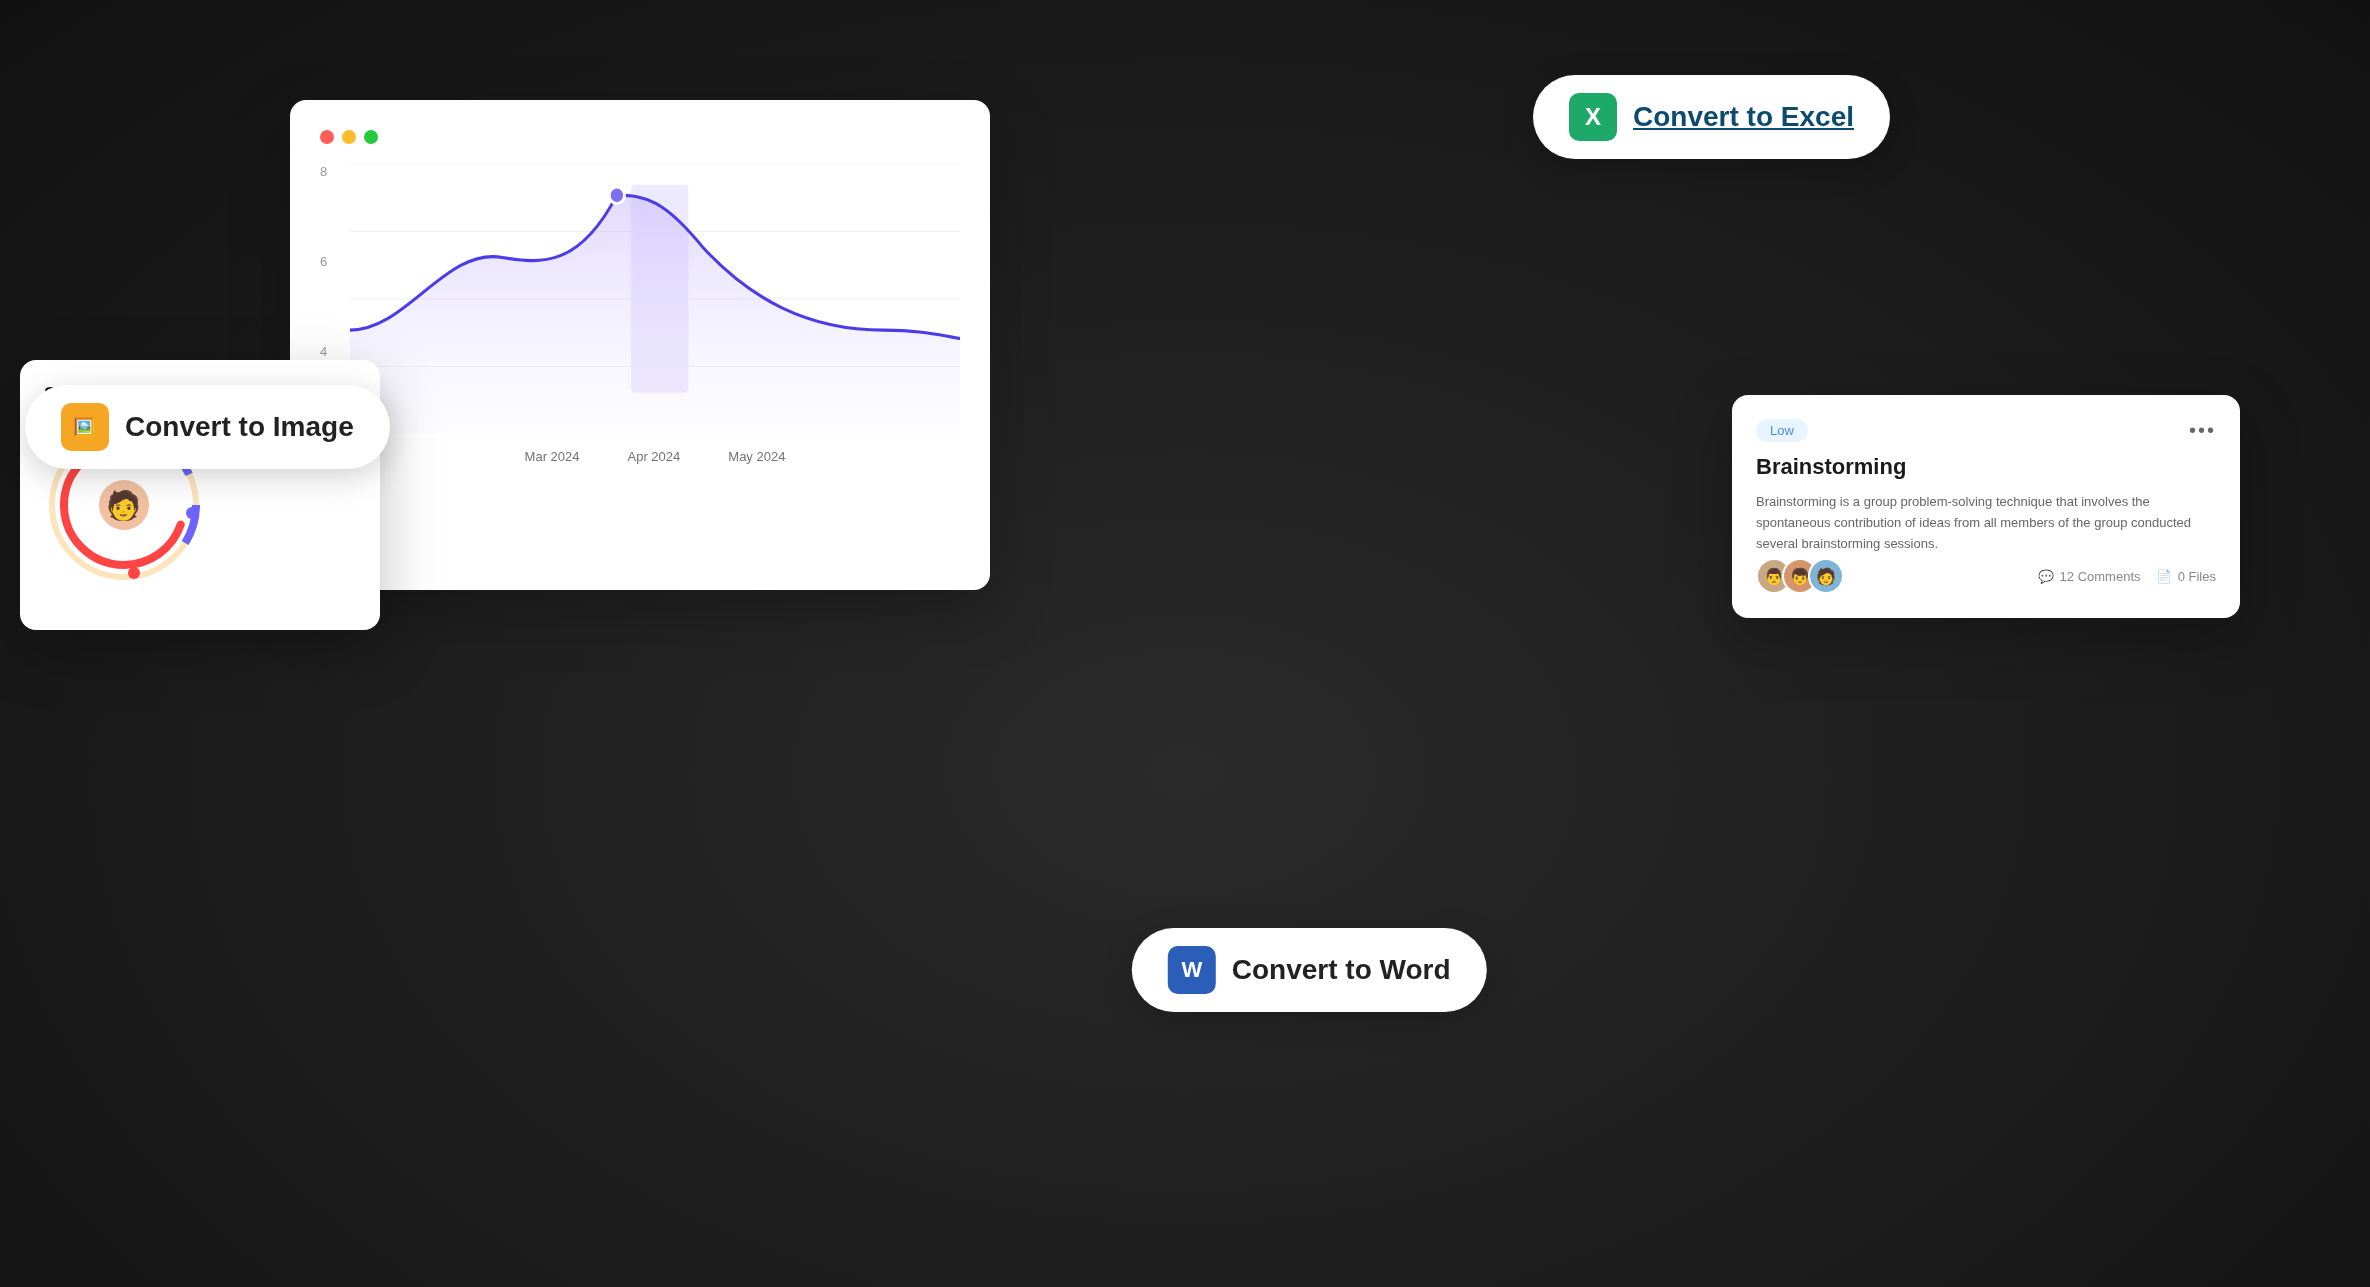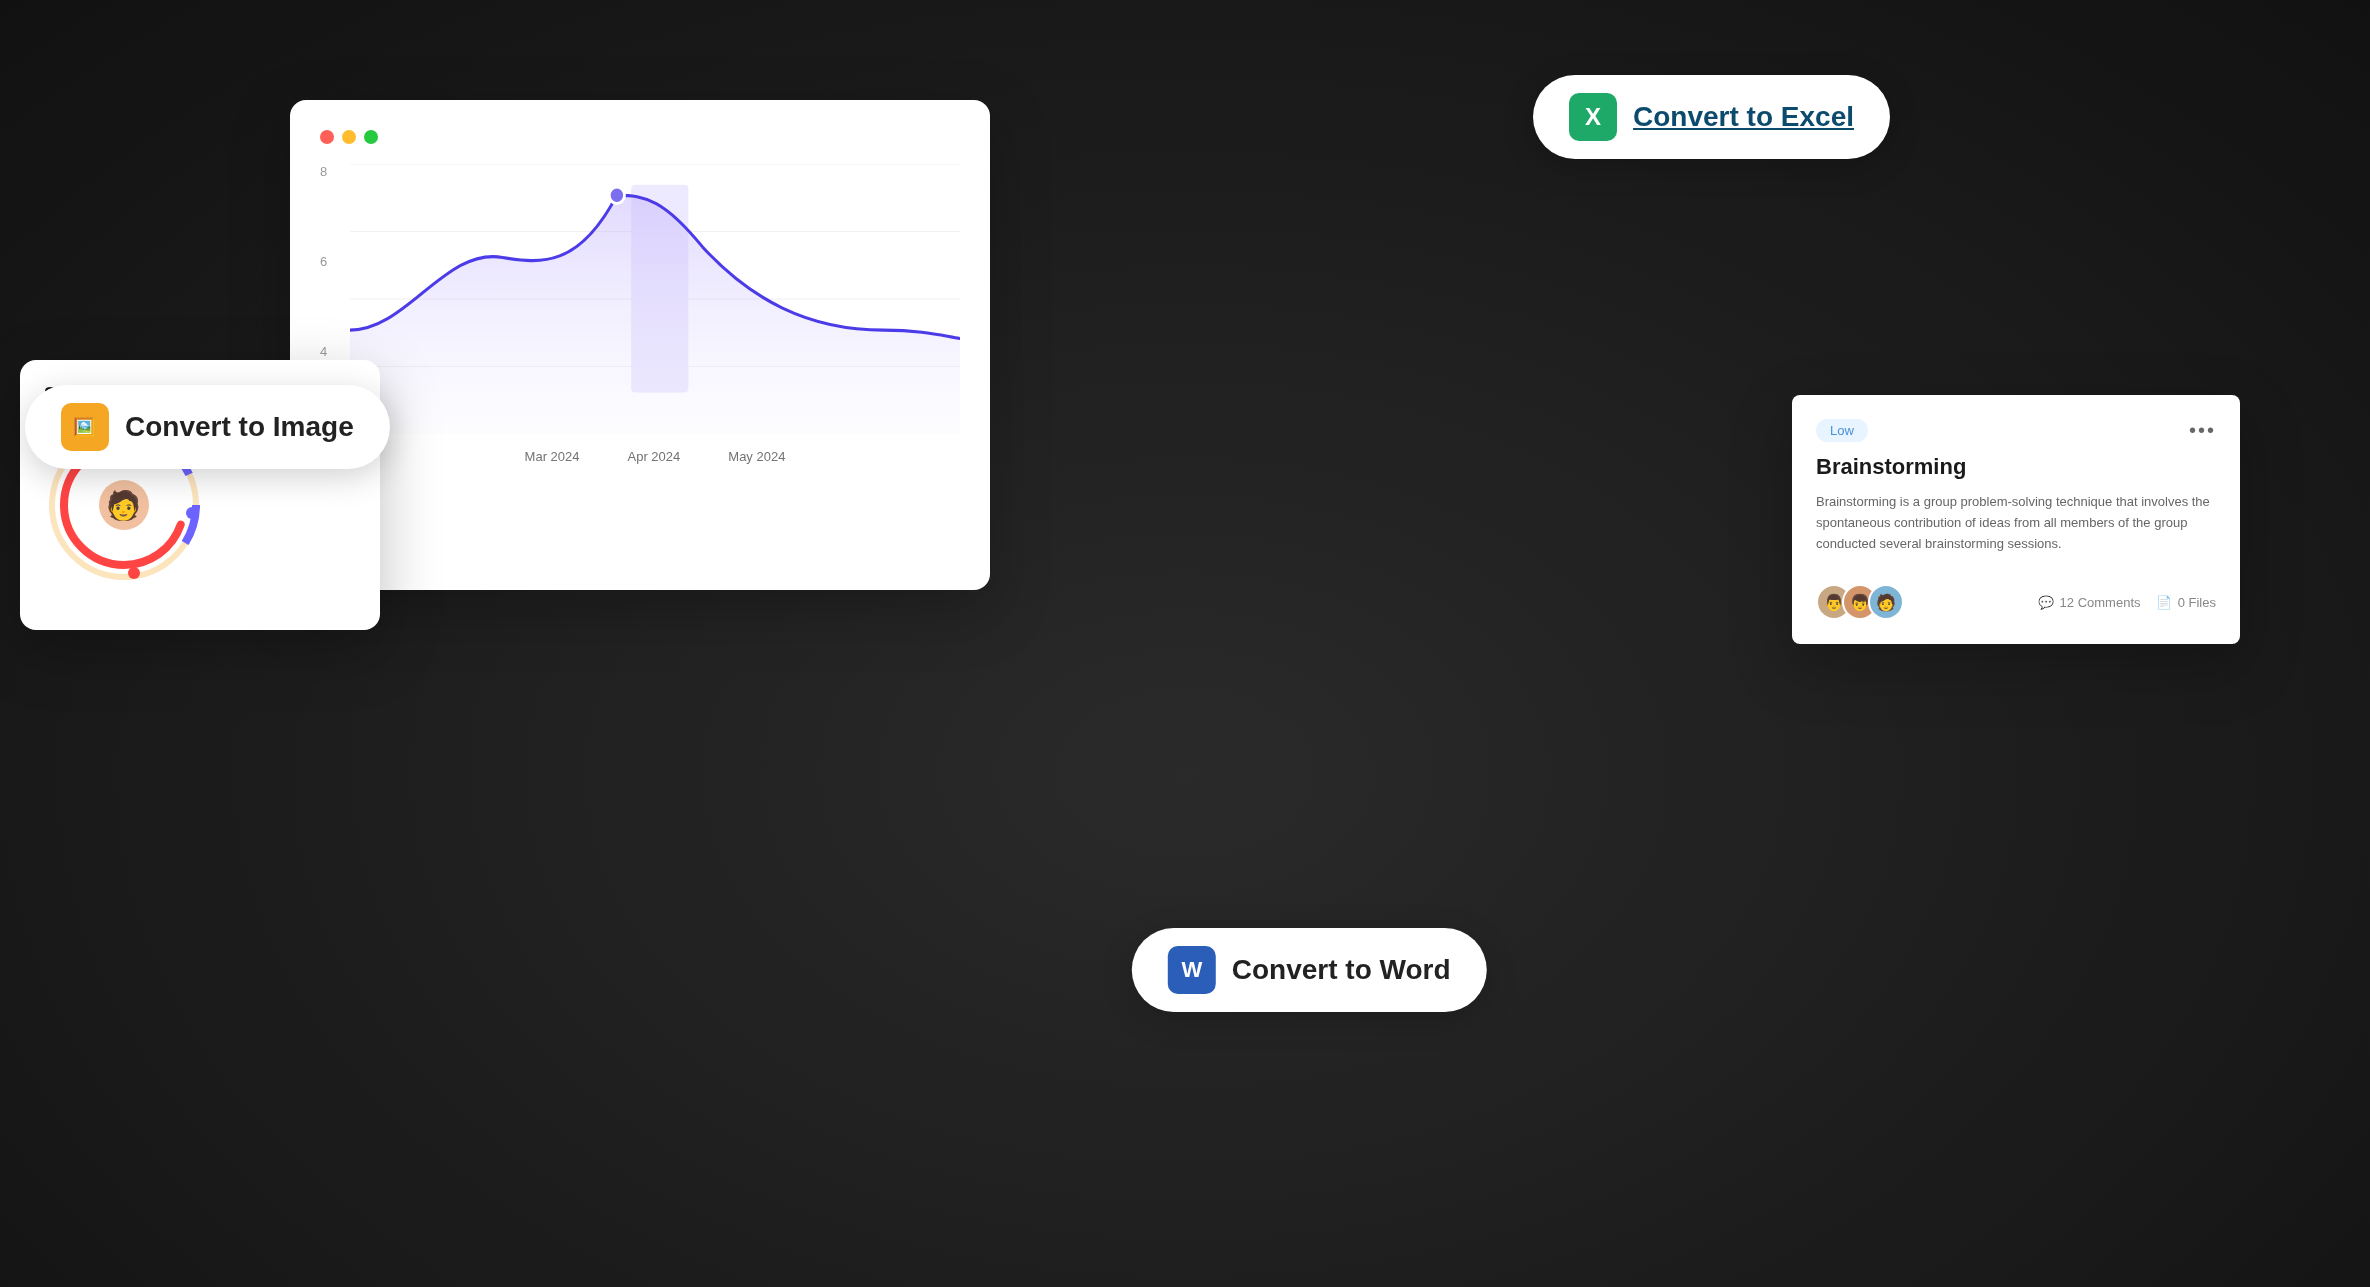--- a/index.html
+++ b/index.html
@@ -273,23 +273,23 @@
       justify-content: center;
       font-size: 22px;
       overflow: hidden;
     }
 
     
     .brainstorm-card {
       position: absolute;
       top: 395px;
       right: 130px;
-      width: 448px;
-      background: white;
-      border-radius: 8px;
+      width: 508px;
+      background: white;
+      border-radius: 16px;
       box-shadow: 0 20px 60px rgba(0,0,0,0.25);
       z-index: 60;
       padding: 24px;
     }
 
     .card-header {
       display: flex;
       justify-content: space-between;
       align-items: flex-start;
       margin-bottom: 12px;
@@ -310,21 +310,21 @@
     .card-title {
       font-size: 22px;
       font-weight: 700;
       color: #1a1a1a;
       margin-bottom: 12px;
     }
     .card-desc {
       font-size: 13px;
       color: #666;
       line-height: 1.6;
-      margin-bottom: 30px;
+      margin-bottom: 4px;
     }
     .card-footer {
       display: flex;
       justify-content: space-between;
       align-items: center;
     }
     .avatar-group {
       display: flex;
     }
     .avatar-sm {

